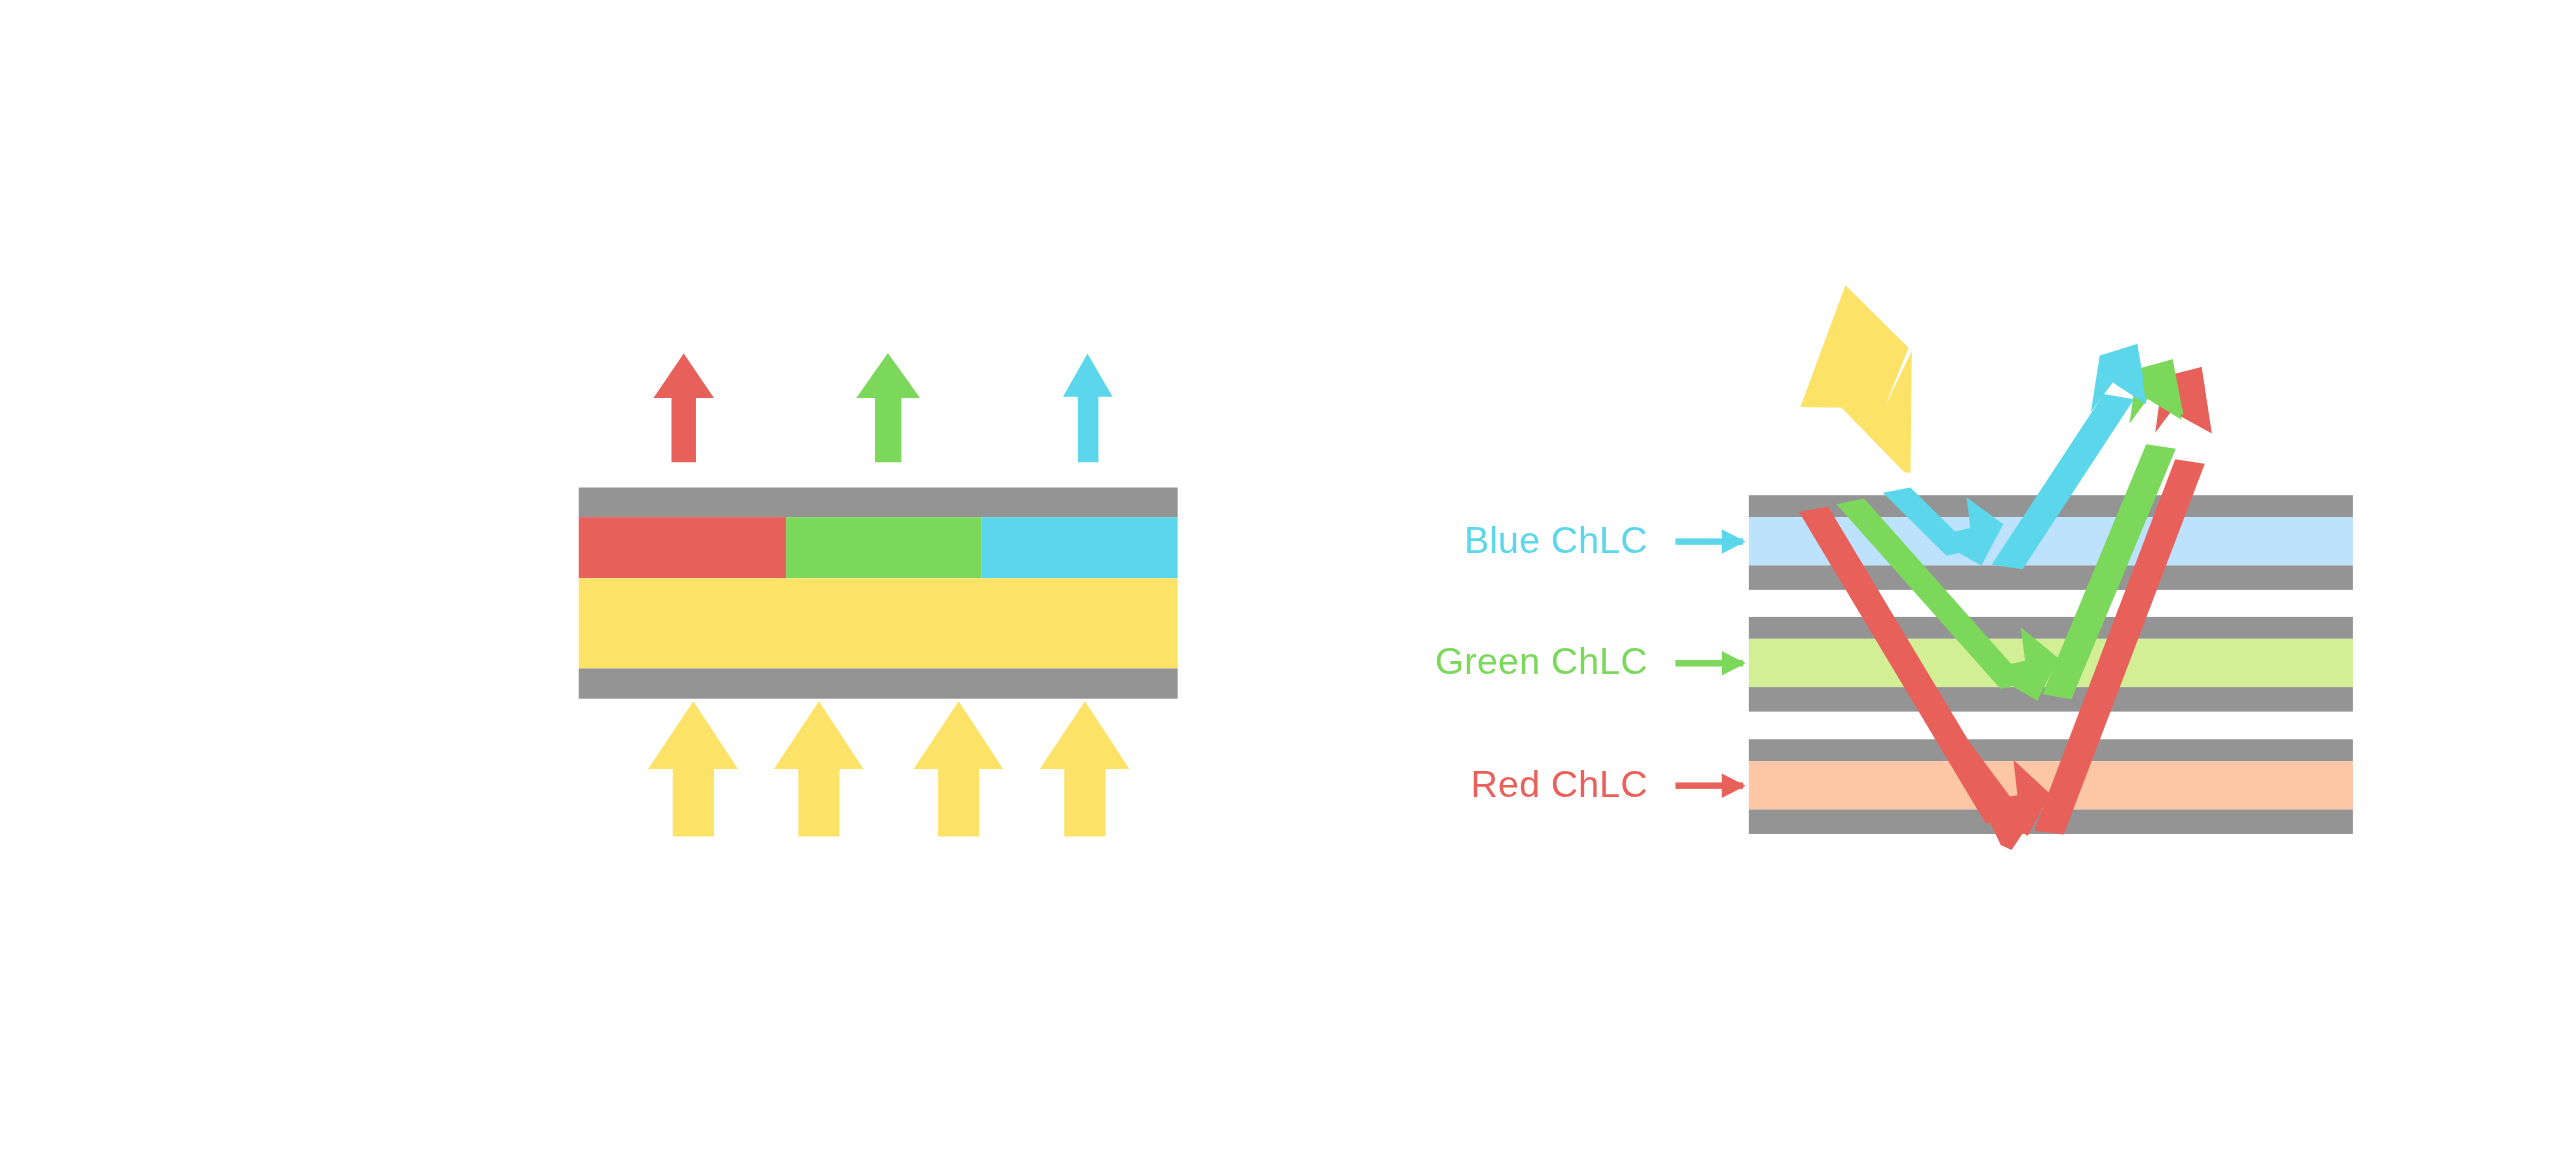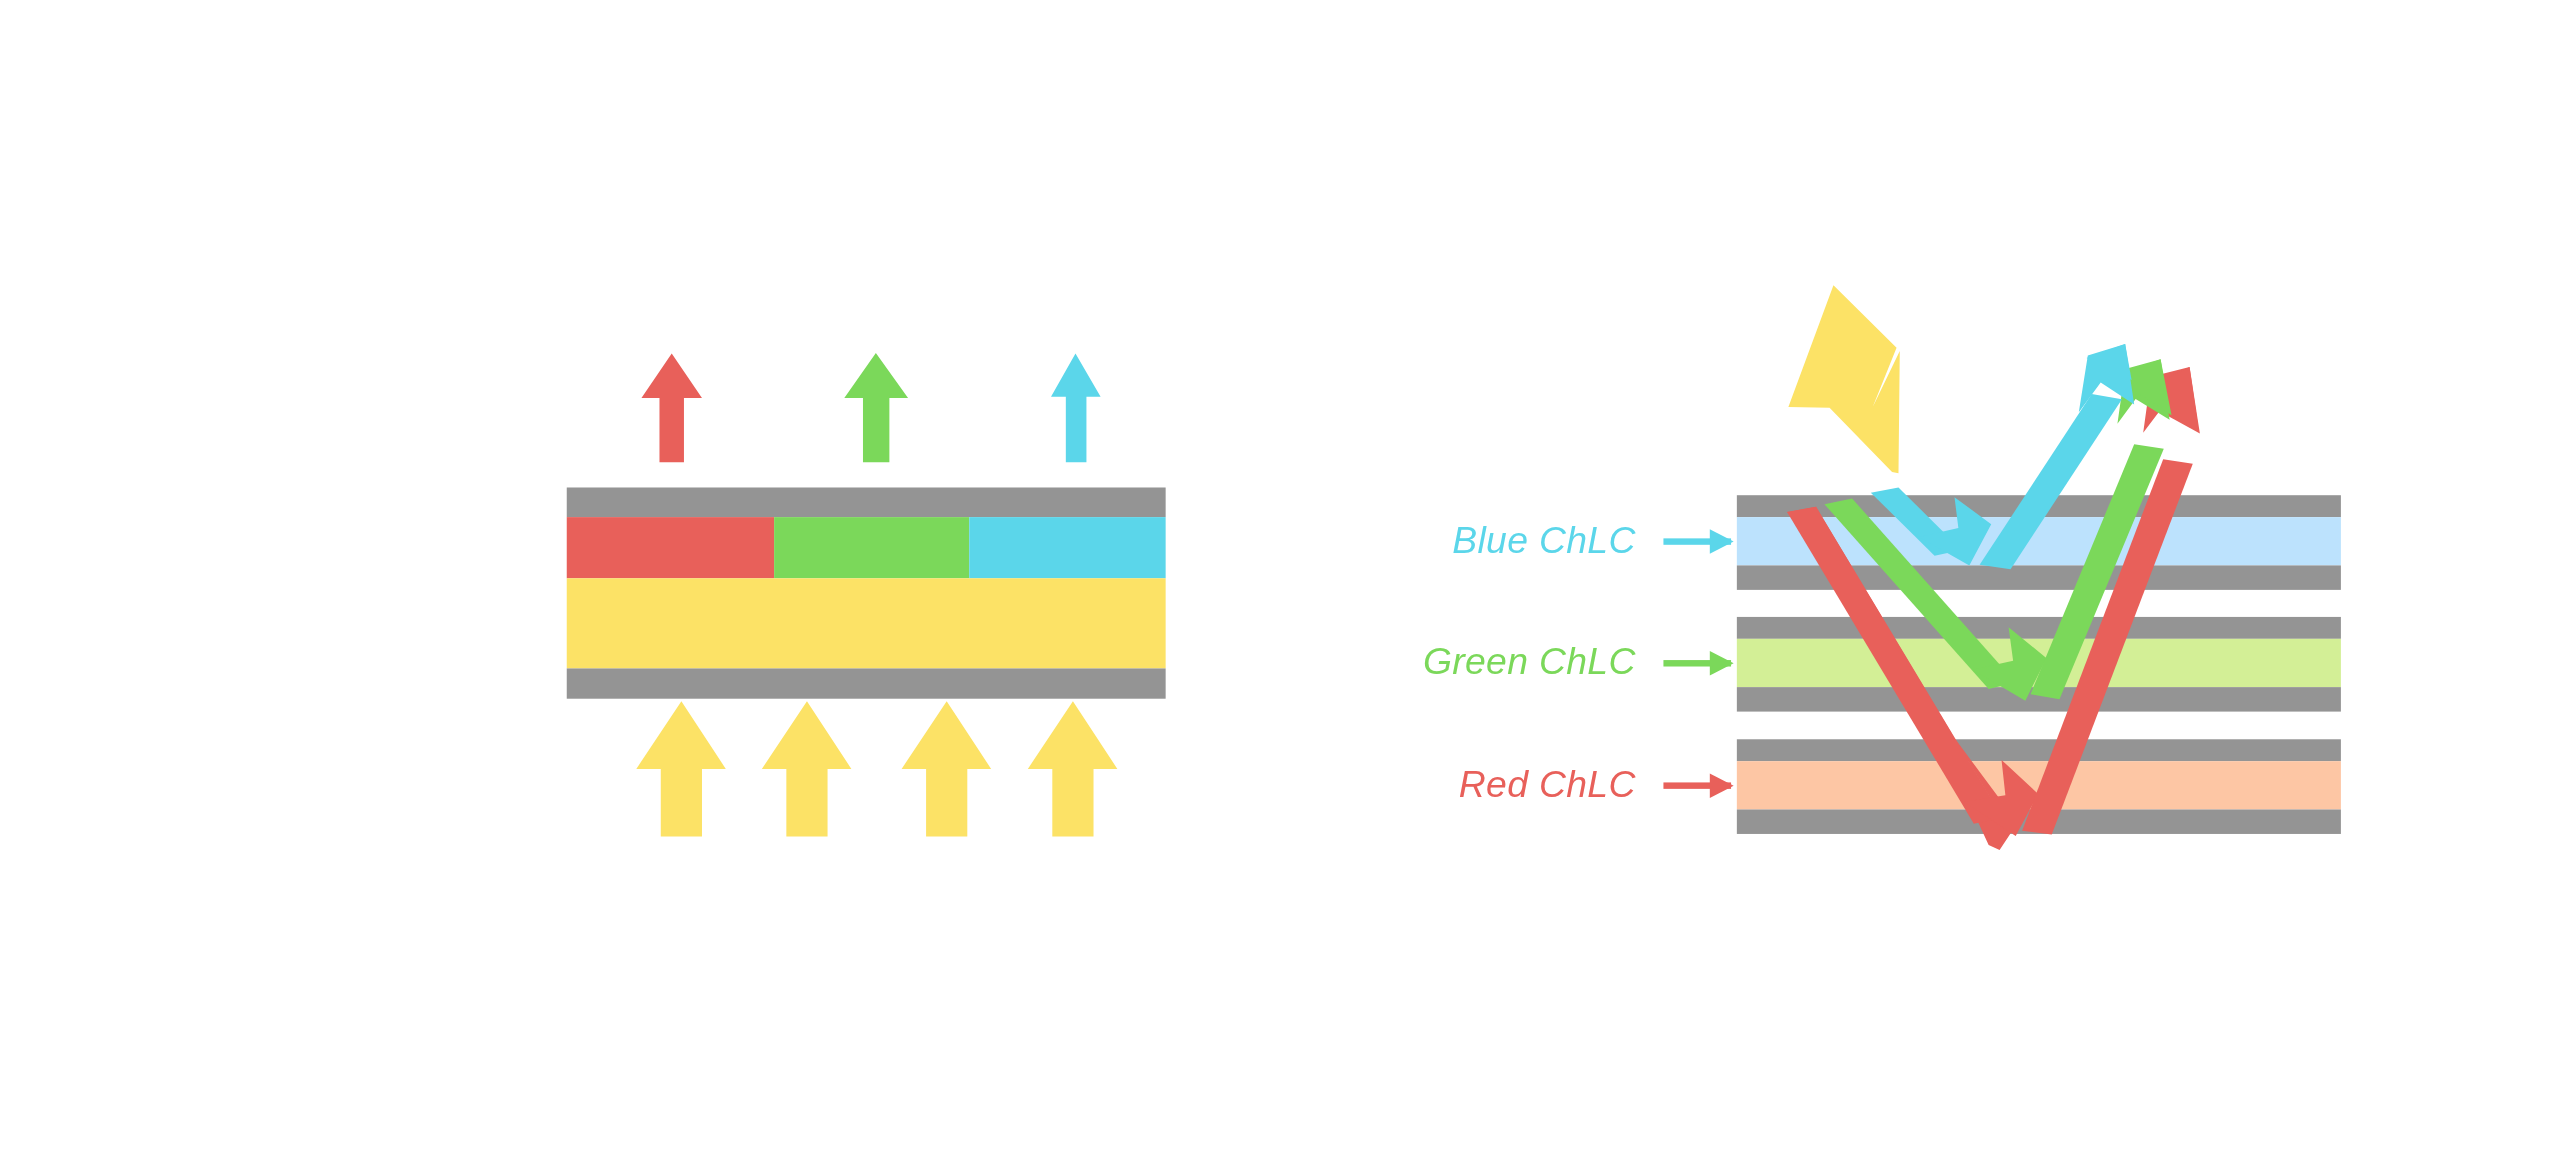--- a/index.html
+++ b/index.html
@@ -9,24 +9,23 @@
   }
   body {
     width: 2576px;
     height: 1154px;
     font-family: "Liberation Sans", sans-serif;
     overflow: hidden;
     position: relative;
   }
   #figure-root {
     position: absolute;
-    left: 0; top: 0;
+    left: 12px; top: 0;
     width: 2241px;
     height: 1154px;
-    font-style: italic;
   }
   svg.figure-canvas {
     display: block;
     width: 2576px;
     height: 1154px;
   }
   text.chlc-label {
     font-family: "Liberation Sans", sans-serif;
     font-size: 58px;
     letter-spacing: 0.5px;

